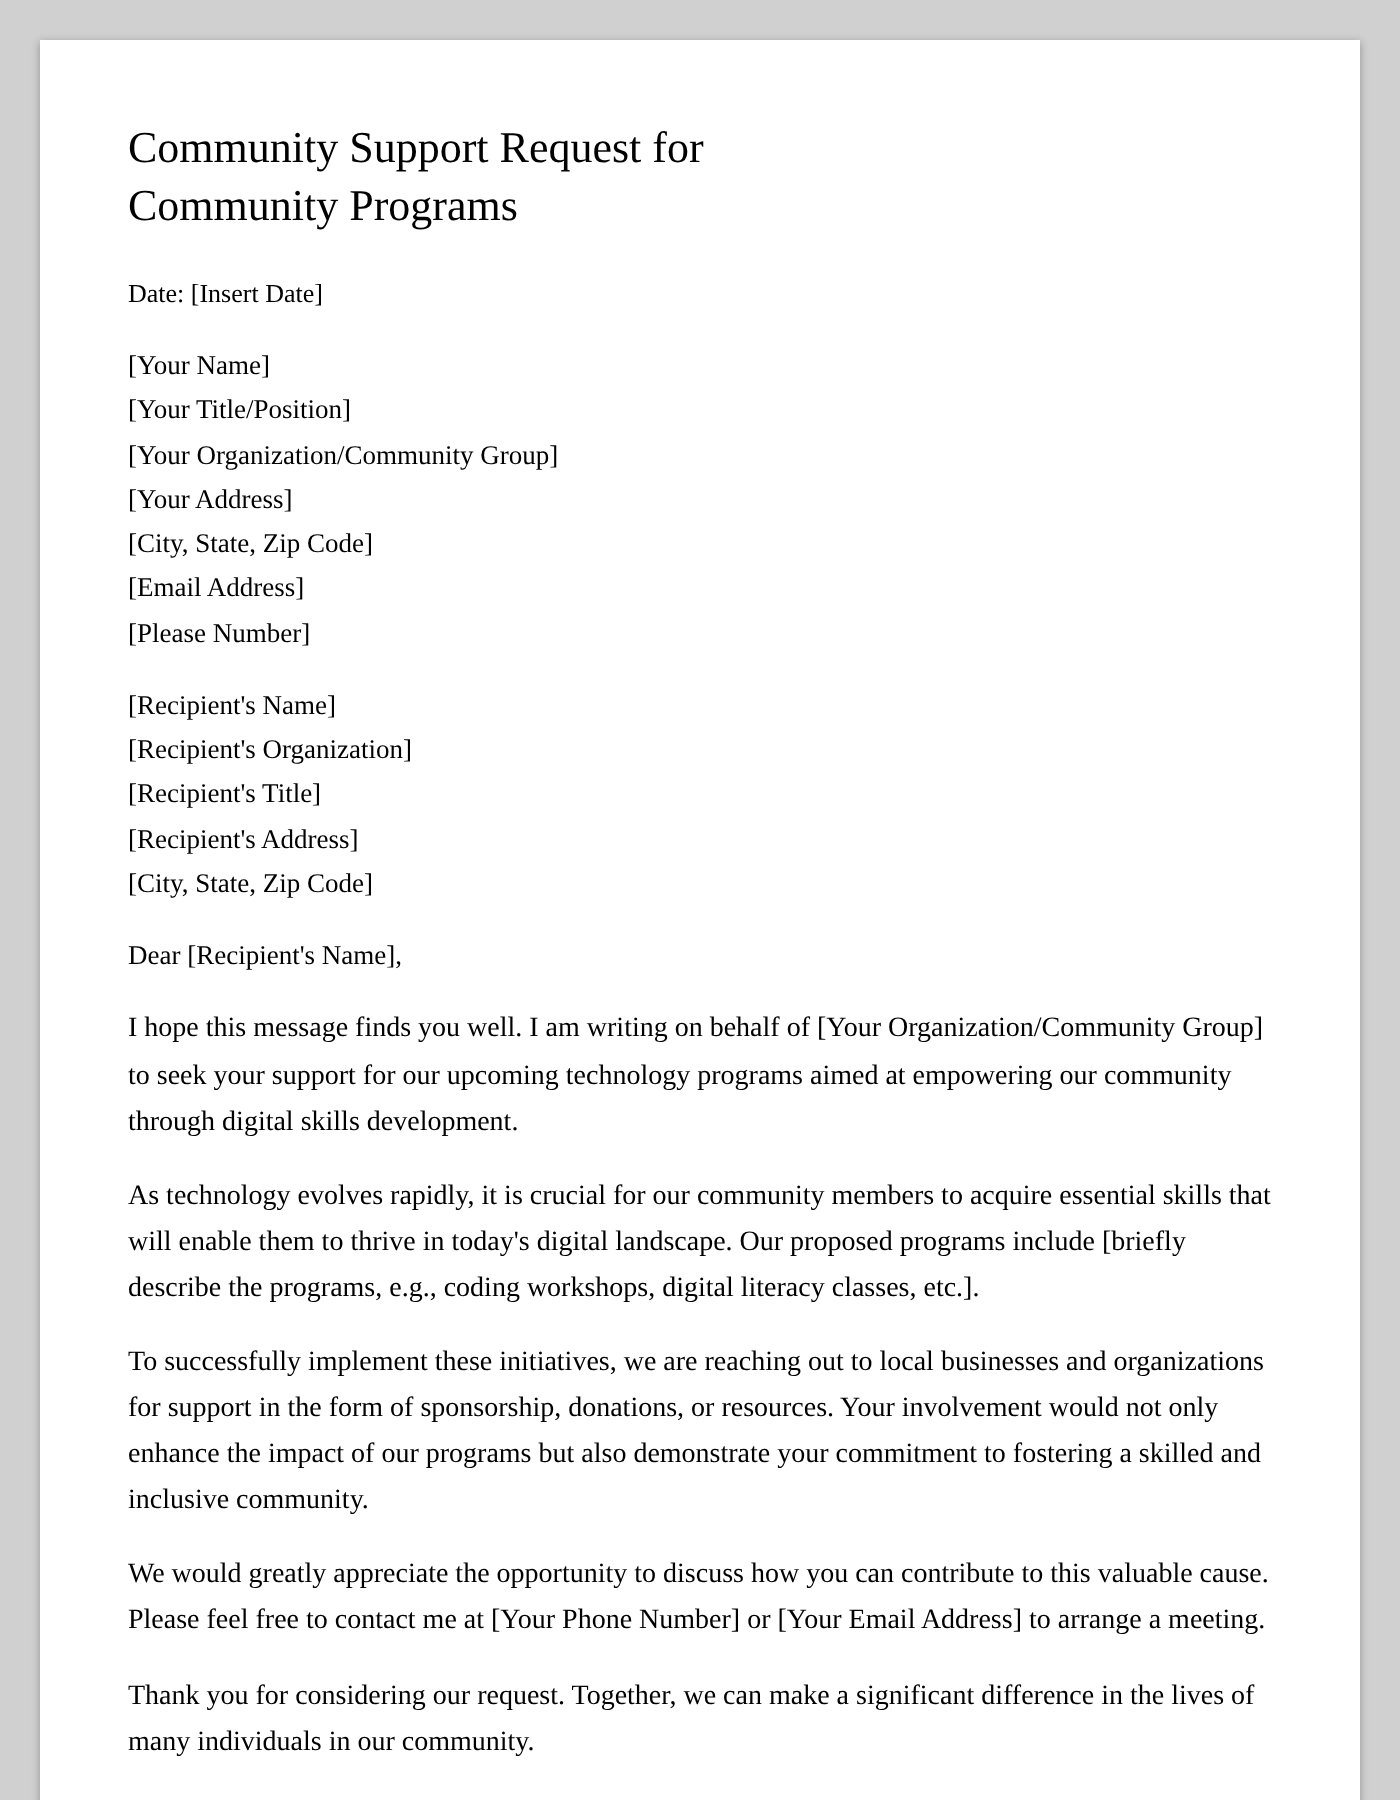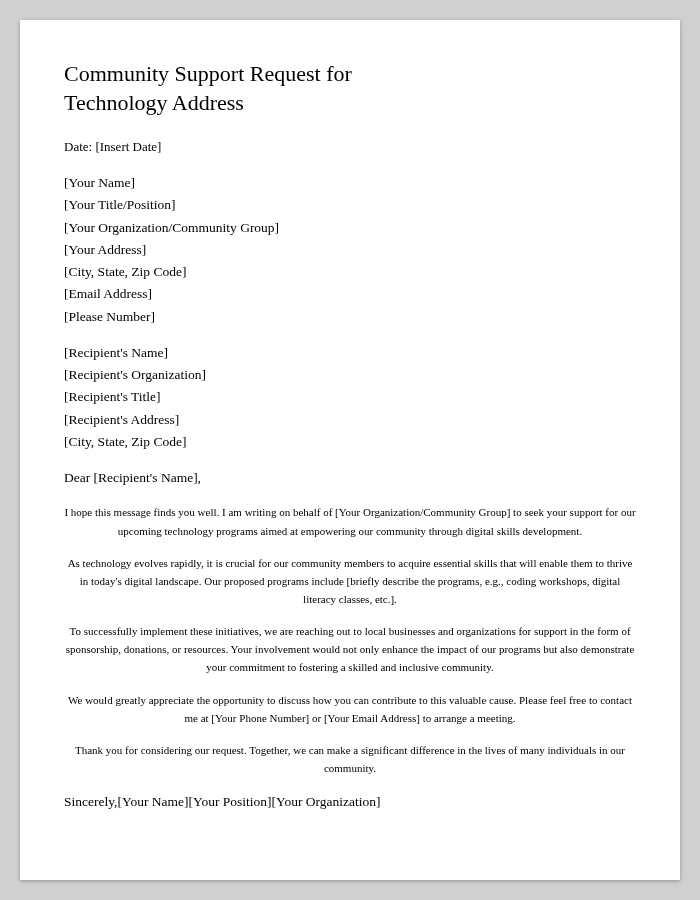--- a/index.html
+++ b/index.html
@@ -43,45 +43,45 @@
       margin-bottom: 14px;
     }
 
     .block-group .line {
       font-size: 13.5px;
       line-height: 1.65;
       display: block;
     }
 
     .paragraph {
-      font-size: 11px;
+      font-size: 14px;
       line-height: 1.65;
       margin-bottom: 14px;
-      text-align: center;
+      text-align: left;
     }
 
     .salutation {
       font-size: 13.5px;
       line-height: 1.65;
       margin-bottom: 14px;
     }
 
     .closing {
       font-size: 13.5px;
       line-height: 1.65;
     }
   </style>
 </head>
 <body>
 
 <div class="page">
 
   <div class="title">
     <span>Community Support Request for</span><br>
-    <span>Technology Address</span>
+    <span>Community Programs</span>
   </div>
 
   <div class="section">Date: [Insert Date]</div>
 
   <div class="block-group">
 
   <span class="line">[Your Name]</span>
       <span class="line">[Your Title/Position]</span>
       <span class="line">[Your Organization/Community Group]</span>
       <span class="line">[Your Address]</span>

